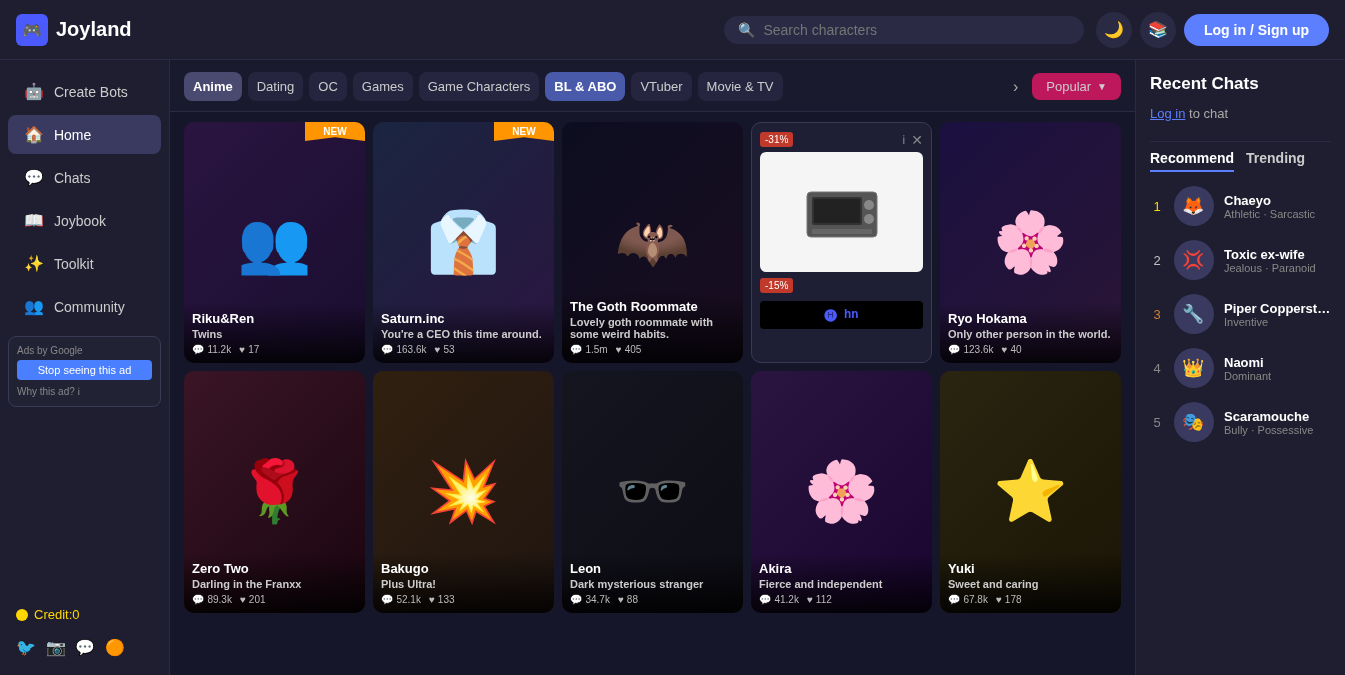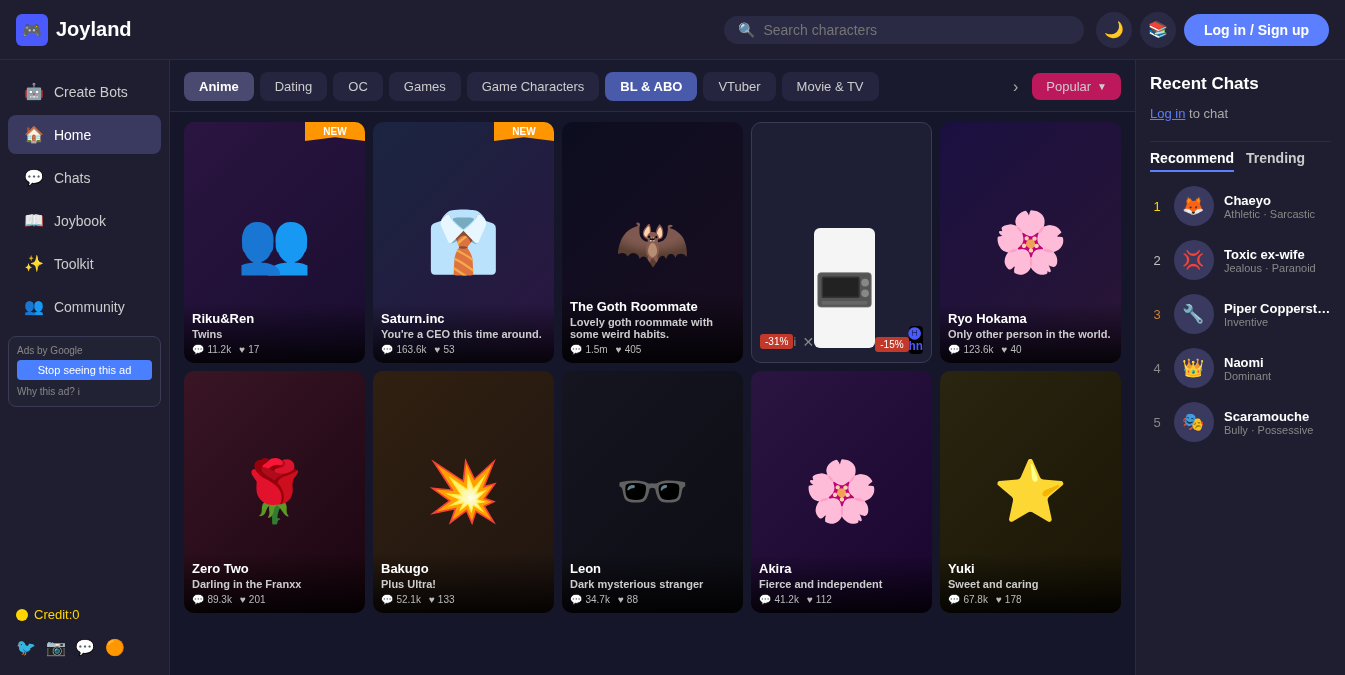--- a/index.html
+++ b/index.html
@@ -189,21 +189,21 @@
       display: flex;
       align-items: center;
       gap: 6px;
       padding: 12px 14px 10px;
       background: #1a1a2e;
       border-bottom: 1px solid #2a2a40;
       flex-shrink: 0;
       overflow: hidden;
     }
     .tab {
-      padding: 6px 14px;
+      padding: 6px 8px;
       border-radius: 8px;
       cursor: pointer;
       font-size: 13px;
       color: #ccc;
       background: #252540;
       border: 1px solid transparent;
       white-space: nowrap;
       transition: background 0.15s;
     }
     .tab.active {
@@ -289,25 +289,24 @@
       text-align: center;
     }
     .card-ad {
       background: #1e1e35;
       border: 1px solid #3a3a55;
     }
     .card-ad-inner {
       padding: 8px;
       height: 100%;
       display: flex;
-      flex-direction: row;
+      flex-direction: column;
       font-size: 11px;
       color: #ccc;
       position: relative;
-      align-items: flex-end;
     }
     .ad-badge {
       display: flex;
       justify-content: space-between;
       align-items: center;
       margin-bottom: 4px;
     }
     .ad-discount {
       background: #c0392b;
       color: white;

